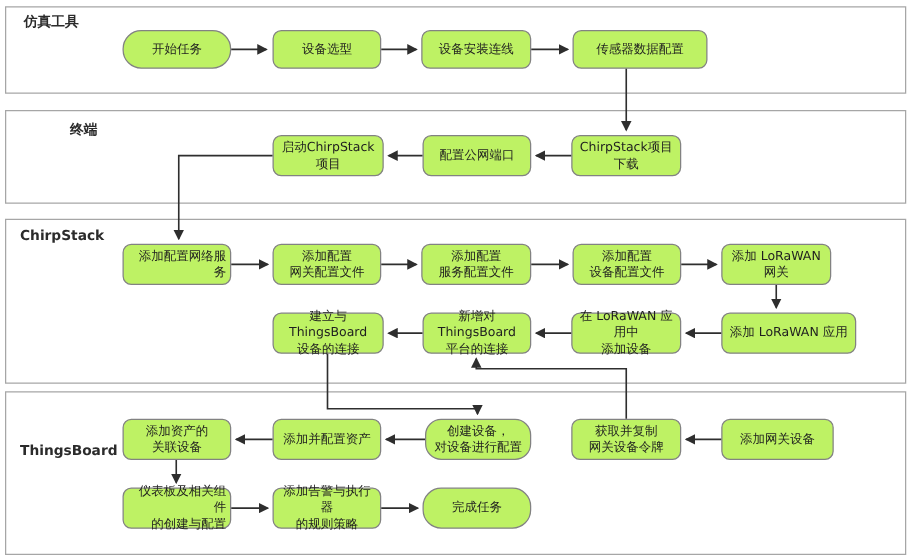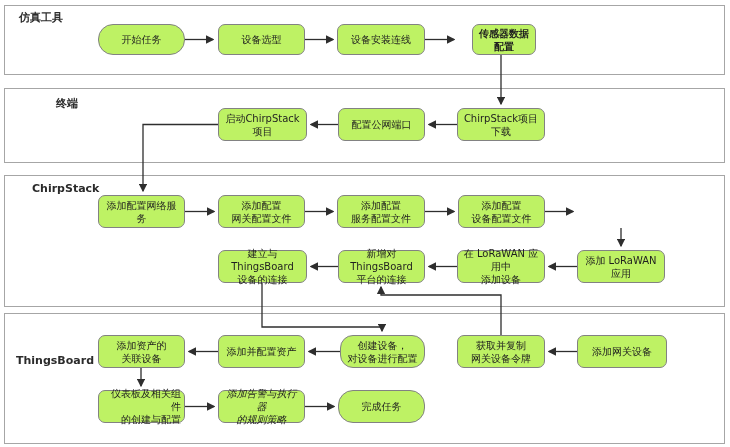--- a/index.html
+++ b/index.html
@@ -28,63 +28,64 @@
 
 <div id="canvas">
 
   <div class="lane" style="top:5px;height:70px;">
     <div class="lane-label" style="left:14px;top:4px;">仿真工具</div>
   </div>
   <div class="lane" style="top:88px;height:75px;">
     <div class="lane-label" style="left:23px;top:7px;padding-left:28px;">终端</div>
   </div>
   <div class="lane" style="top:175px;height:132px;">
-    <div class="lane-label" style="left:11px;top:6px;margin-left:16px;">ChirpStack</div>
+    <div class="lane-label" style="left:11px;top:6px;">ChirpStack</div>
   </div>
   <div class="lane" style="top:313px;height:131px;">
     <div class="lane-label" style="left:11px;top:40px;">ThingsBoard</div>
   </div>
 
   <div class="node terminator" style="left:98px;top:24px;width:87px;height:31px;">开始任务</div>
   <div class="node" style="left:218px;top:24px;width:87px;height:31px;">设备选型</div>
   <div class="node" style="left:337px;top:24px;width:88px;height:31px;">设备安装连线</div>
-  <div class="node" style="left:472px;top:24px;width:64px;height:31px;font-weight:bold;">传感器数据配置</div>
+  <div class="node" style="left:458px;top:24px;width:108px;height:31px;">传感器数据配置</div>
 
   <div class="node" style="left:218px;top:108px;width:89px;height:33px;">启动ChirpStack项目</div>
   <div class="node" style="left:338px;top:108px;width:87px;height:33px;">配置公网端口</div>
   <div class="node" style="left:457px;top:108px;width:88px;height:33px;">ChirpStack项目下载</div>
 
-  <div class="node" style="left:98px;top:195px;width:87px;height:33px;">添加配置网络服务</div>
+  <div class="node" style="left:98px;top:195px;width:87px;height:33px;text-align:right;">添加配置网络服务</div>
   <div class="node" style="left:218px;top:195px;width:87px;height:33px;">添加配置
 网关配置文件</div>
   <div class="node" style="left:337px;top:195px;width:88px;height:33px;">添加配置
 服务配置文件</div>
   <div class="node" style="left:458px;top:195px;width:87px;height:33px;">添加配置
 设备配置文件</div>
+  <div class="node" style="left:577px;top:195px;width:88px;height:33px;">添加 LoRaWAN 网关</div>
 
   <div class="node" style="left:218px;top:250px;width:89px;height:33px;">建立与ThingsBoard
 设备的连接</div>
   <div class="node" style="left:338px;top:250px;width:87px;height:33px;">新增对ThingsBoard
 平台的连接</div>
   <div class="node" style="left:457px;top:250px;width:88px;height:33px;">在 LoRaWAN 应用中
 添加设备</div>
-  <div class="node" style="left:577px;top:250px;width:88px;height:33px;">添加 LoRaWAN 应用</div>
+  <div class="node" style="left:577px;top:250px;width:108px;height:33px;">添加 LoRaWAN 应用</div>
 
   <div class="node" style="left:98px;top:335px;width:87px;height:33px;">添加资产的
 关联设备</div>
   <div class="node" style="left:218px;top:335px;width:87px;height:33px;">添加并配置资产</div>
   <div class="node" style="left:340px;top:335px;width:85px;height:33px;border-radius:13px;">创建设备，
 对设备进行配置</div>
   <div class="node" style="left:577px;top:335px;width:90px;height:33px;">添加网关设备</div>
   <div class="node" style="left:457px;top:335px;width:88px;height:33px;">获取并复制
 网关设备令牌</div>
 
   <div class="node" style="left:98px;top:390px;width:87px;height:33px;text-align:right;">仪表板及相关组件
 的创建与配置</div>
-  <div class="node" style="left:218px;top:390px;width:87px;height:33px;font-style:italic;">添加告警与执行器
+  <div class="node" style="left:218px;top:390px;width:87px;height:33px;">添加告警与执行器
 的规则策略</div>
   <div class="node terminator" style="left:338px;top:390px;width:87px;height:33px;text-align:right;">完成任务</div>
 
   <svg id="wires" width="730" height="447">
     <defs>
       <marker id="arrow" viewBox="0 0 10 10" refX="8.5" refY="5" markerWidth="6.5" markerHeight="6.5" orient="auto">
         <path d="M0,0 L10,5 L0,10 z" fill="#2e2e2e"></path>
       </marker>
     </defs>
     <g fill="none" stroke="#2e2e2e" stroke-width="1.3">

